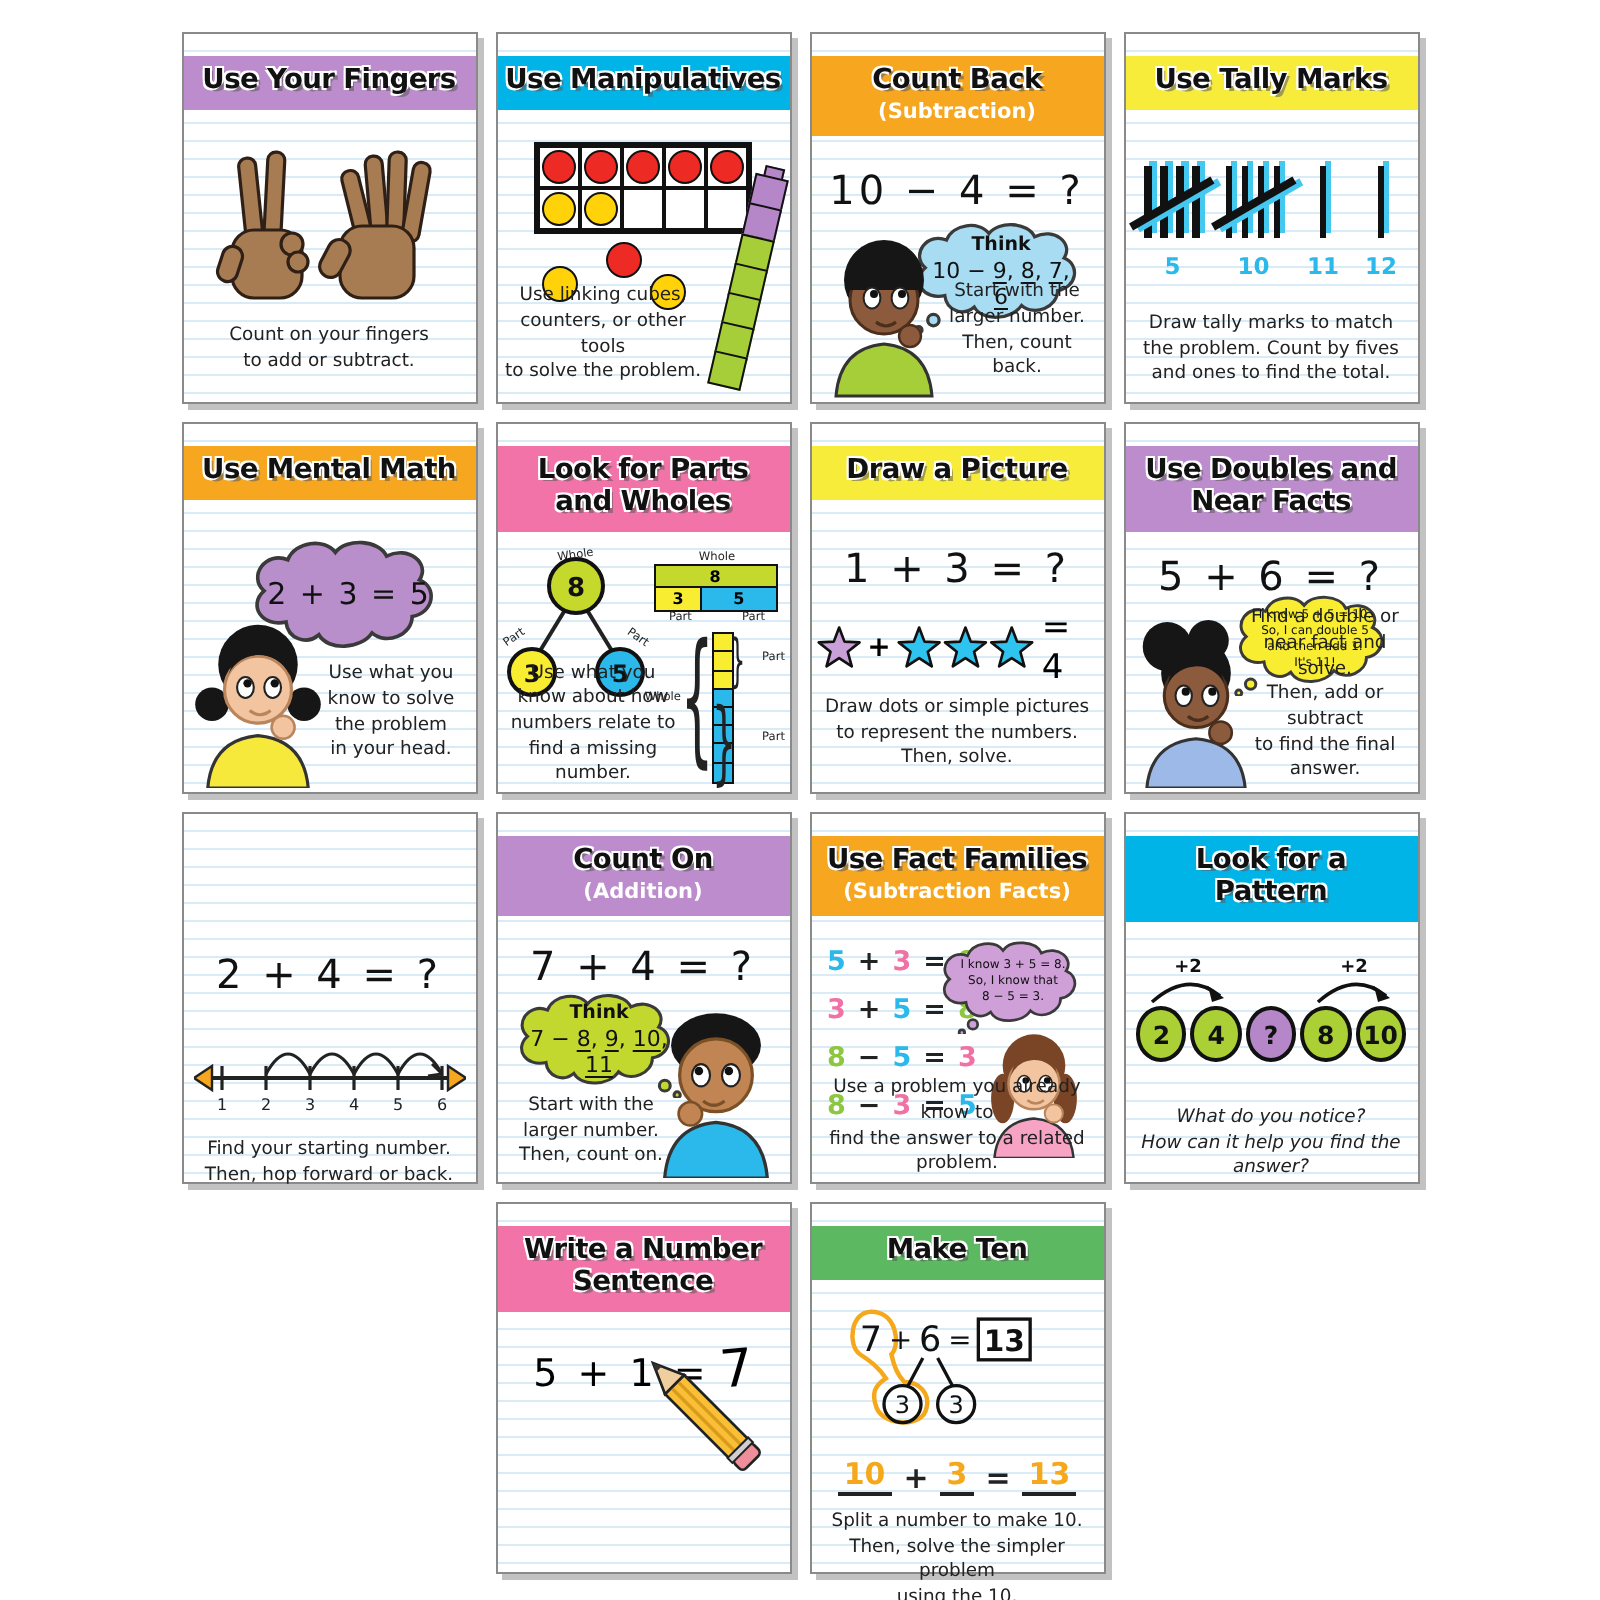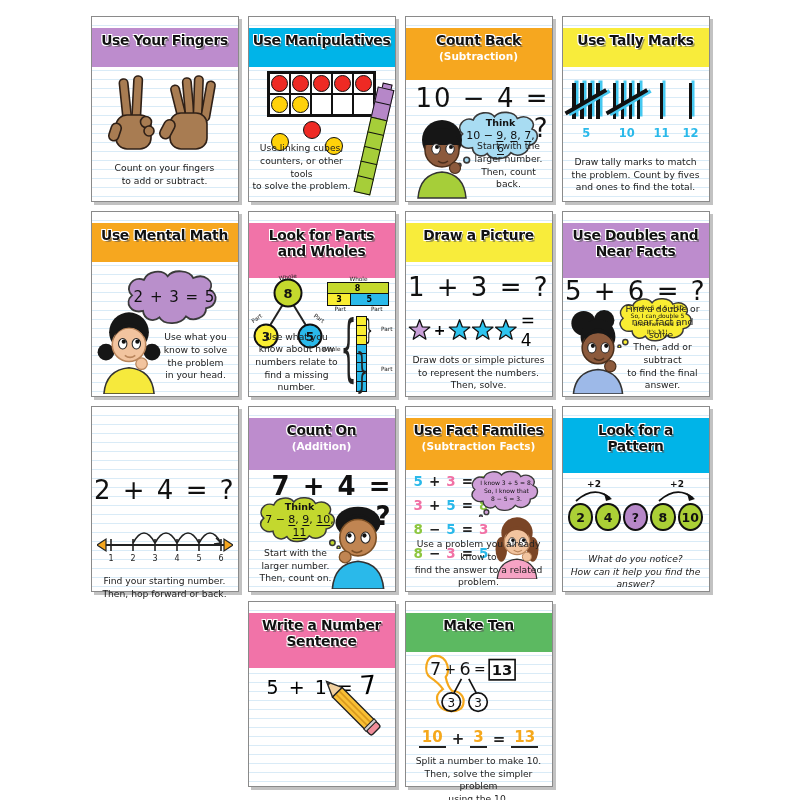--- a/index.html
+++ b/index.html
@@ -2,30 +2,30 @@
 <html><head>
 <meta charset="utf-8">
 <style>
   html,body{margin:0;padding:0;}
   body{width:800px;height:800px;background:#ffffff;font-family:"DejaVu Sans",sans-serif;overflow:hidden;}
   .sheet{width:800px;height:800px;background:#fff;}
   .row{display:flex;justify-content:center;gap:9px;margin-top:9px;}
   .row.first{margin-top:16px;}
   .card{position:relative;width:146px;height:184px;border:1.6px solid #8a8a8a;box-shadow:3px 3px 0 #c2c2c2;
         background:repeating-linear-gradient(to bottom,#ffffff 0px,#ffffff 8px,#d9ebf7 8px,#d9ebf7 9px);}
-  .hdr{position:absolute;top:11px;left:0;right:0;text-align:center;padding:5px 2px 18px;}
+  .hdr{position:absolute;top:11px;left:0;right:0;text-align:center;padding:5px 2px 6px;}
   .hp{background:#bd8ccd;} .hb{background:#00b4e8;} .ho{background:#f6a71f;}
   .hy{background:#f8ec3b;} .hg{background:#5cb961;} .hk{background:#f173a8;}
   .ttl{font-weight:bold;font-size:13.8px;line-height:1.15;color:#111;letter-spacing:-0.3px;white-space:pre-line;
        text-shadow:-1px -1px 0 #fff,1px -1px 0 #fff,-1px 1px 0 #fff,1.5px 1.5px 0 rgba(90,90,90,0.55);}
   .sub{font-weight:bold;font-size:10.5px;color:#fff;line-height:1.2;margin-top:1px;}
   .content{position:absolute;left:2px;right:2px;bottom:2px;}
   .top52{top:50px;} .top62{top:62px;}
   .cap{font-size:9.2px;line-height:1.38;text-align:center;color:#222;white-space:pre-line;}
-  .eq{font-size:26px;letter-spacing:2px;text-align:right;color:#111;}
+  .eq{font-size:20px;letter-spacing:2px;text-align:center;color:#111;}
   .u{text-decoration:underline;text-underline-offset:2px;}
   .kid{position:absolute;}
   
   .cloud{position:absolute;}
   .cloud svg{position:absolute;inset:0;width:100%;height:100%;}
   .cloud .tx{position:absolute;inset:8% 12% 16% 12%;display:flex;flex-direction:column;align-items:center;justify-content:center;text-align:center;white-space:pre-line;color:#111;}
   .cl-blue{fill:#a8dcf2;stroke:#3a3a3a;stroke-width:2;} .cl-purple{fill:#b98fcb;stroke:#3a3a3a;stroke-width:2;}
   .cl-yellow{fill:#f9ed32;stroke:#3a3a3a;stroke-width:2;} .cl-green{fill:#c3d82e;stroke:#3a3a3a;stroke-width:2;}
   .cl-lilac{fill:#cf9fd8;stroke:#3a3a3a;stroke-width:2;}
   .think-label{font-weight:bold;font-size:9.5px;}
@@ -432,21 +432,21 @@
 Then, hop forward or back.</div>
       </div>
     </div>
 
     <div class="card">
       <div class="hdr hp">
         <div class="ttl">Count On</div>
         <div class="sub">(Addition)</div>
       </div>
       <div class="content top62">
-        <div class="eq" style="margin-top:2px;font-weight:bold;">7 + 4 = ?</div>
+        <div class="eq" style="margin-top:2px;">7 + 4 = ?</div>
         <div class="cloud" style="left:0;top:26px;width:98px;height:54px;">
           <svg viewBox="0 0 120 70">
             <path class="cl-green" d="M25,47 C12,50 4,38 13,30 C4,22 14,8 26,13 C30,3 46,1 52,9 C58,1 76,2 80,11 C92,5 104,15 98,24 C108,28 106,42 94,44 C94,54 80,60 72,53 C66,62 48,63 43,54 C36,60 26,56 25,47 Z"></path>
             <circle class="cl-green" cx="102" cy="62" r="3.5"></circle>
               <circle class="cl-green" cx="110" cy="68" r="2"></circle>
           </svg>
           <div class="tx">
             <span class="think-label">Think</span>
             <span class="think-seq"><span>7 −</span> <span class="u">8</span><span>, </span><span class="u">9</span><span>, </span><span class="u">10</span><span>, </span><span class="u">11</span></span>
           </div>

